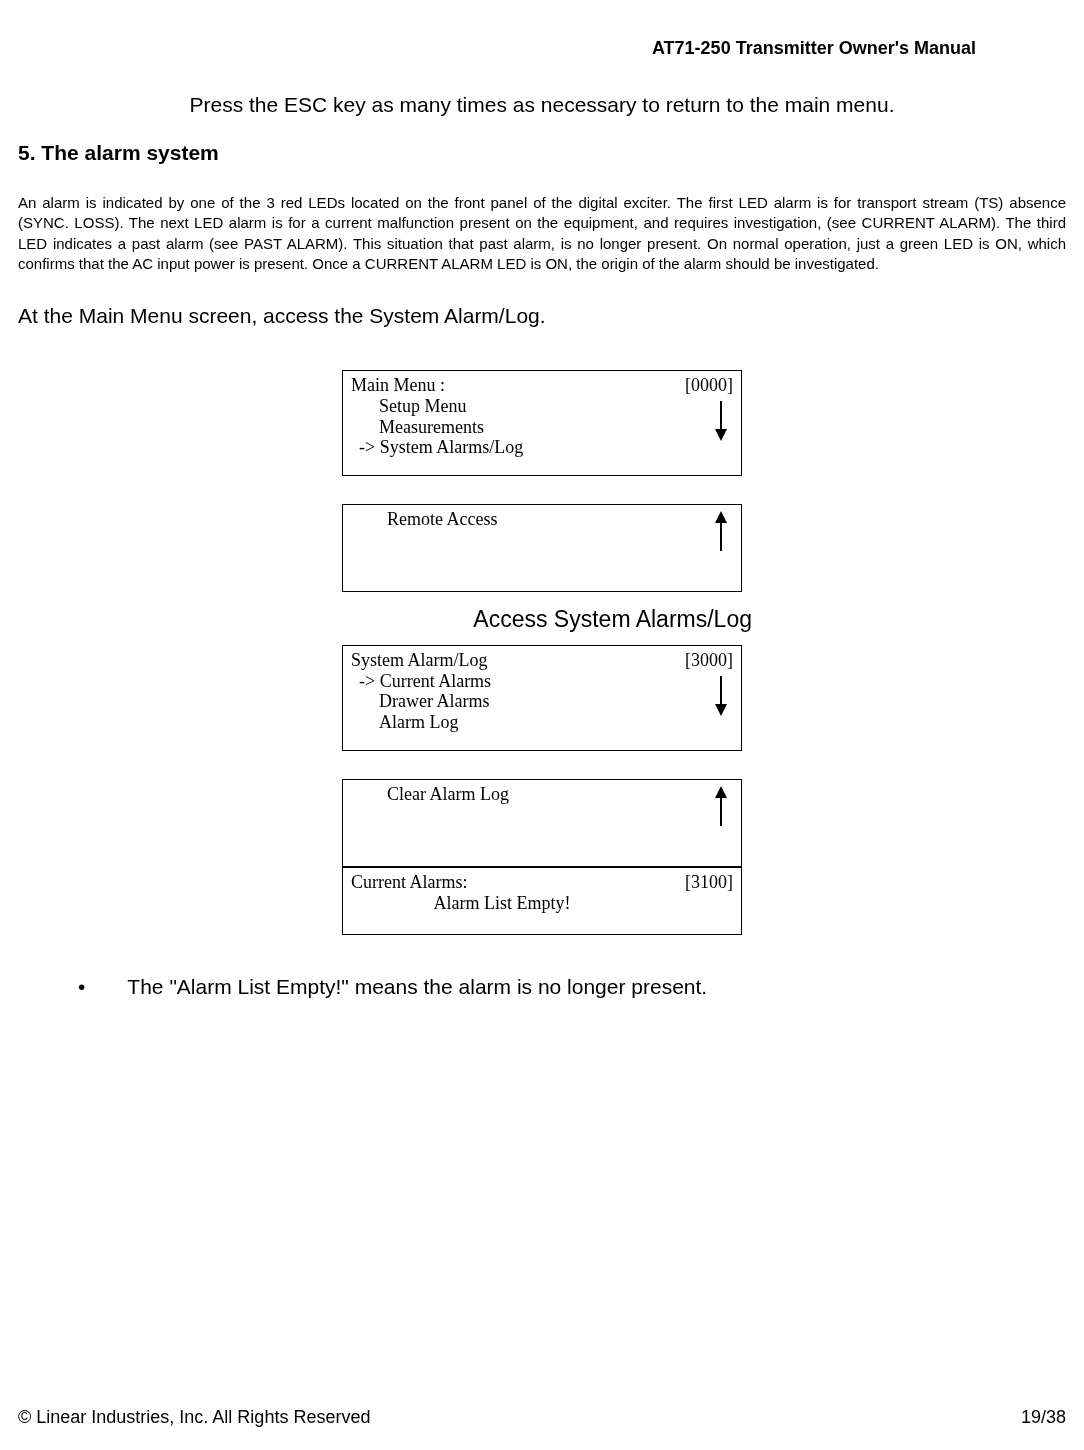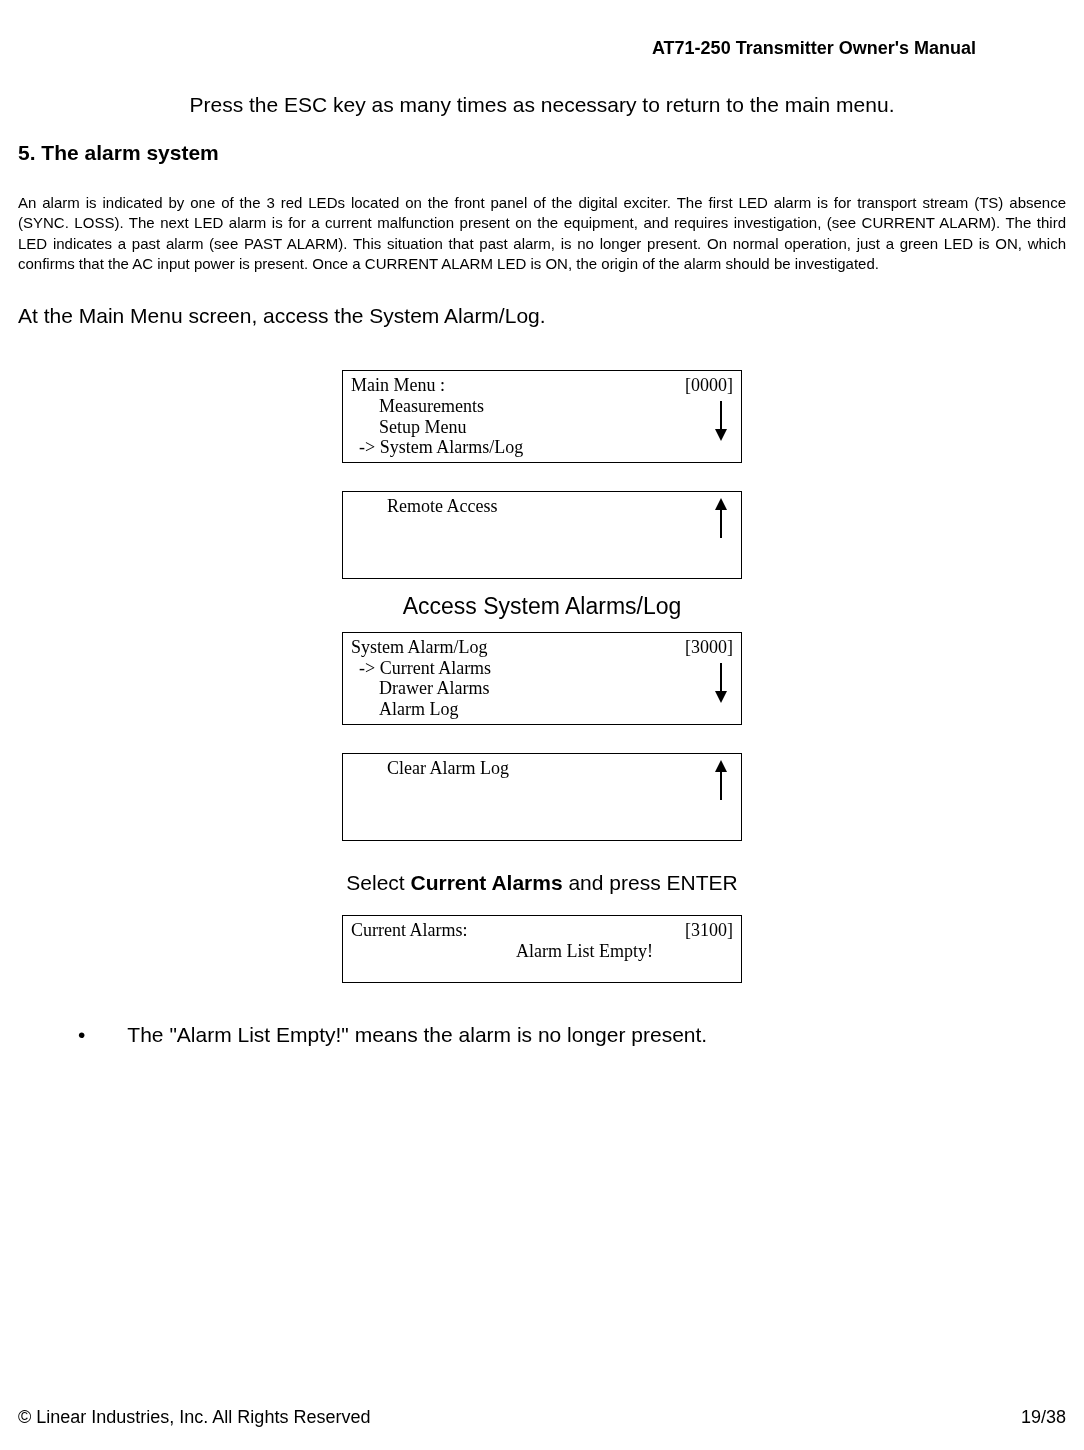--- a/index.html
+++ b/index.html
@@ -56,21 +56,21 @@
       margin-bottom: 40px;
     }
     .menu-column {
       width: 420px;
       margin: 0 auto;
     }
     .menu-box {
       border: 1.5px solid #000;
       width: 400px;
       margin: 0 auto;
-      padding: 4px 8px 4px 8px;
+      padding: 4px 8px 17px 8px;
       font-family: "Times New Roman", Times, serif;
       font-size: 18px;
       line-height: 1.15;
       position: relative;
       min-height: 30px;
     }
     .menu-box .row1 {
       display: flex;
       justify-content: space-between;
     }
@@ -81,21 +81,21 @@
     .menu-box .indent-arrow { padding-left: 8px; }
     .menu-box .indent-deep { padding-left: 36px; }
     .arrow-svg {
       position: absolute;
       right: 12px;
     }
     .arrow-down { top: 28px; }
     .arrow-up { top: 6px; }
     .caption-mid {
       font-size: 23px;
-      text-align: center;
+      text-align: right;
       margin: 14px auto 12px;
     }
     .caption-instr {
       font-size: 21px;
       text-align: center;
       margin: 30px auto 20px;
     }
     .caption-instr b { font-weight: bold; }
     .menu-gap { height: 28px; }
     .bullet-wrap {
@@ -137,22 +137,22 @@
 
 <div class="body-para2">At the Main Menu screen, access the System Alarm/Log.</div>
 
 <div class="menu-column">
 
   <div class="menu-box">
     <div class="row1">
       <span>Main Menu :</span>
       <span class="code">[0000]</span>
     </div>
+    <div class="indent1">Setup Menu</div>
     <div class="indent1">Measurements</div>
-    <div class="indent1">Setup Menu</div>
     <div class="indent-arrow">-&gt; System Alarms/Log</div>
     <svg class="arrow-svg arrow-down" width="16" height="42">
       <line x1="8" y1="2" x2="8" y2="34" stroke="#000" stroke-width="2"></line>
       <polygon points="2,30 14,30 8,42" fill="#000"></polygon>
     </svg>
   </div>
 
   <div class="menu-gap"></div>
 
   <div class="menu-box tall-box">
@@ -182,30 +182,27 @@
   <div class="menu-gap"></div>
 
   <div class="menu-box tall-box">
     <div class="indent-deep">Clear Alarm Log</div>
     <svg class="arrow-svg arrow-up" width="16" height="42">
       <polygon points="2,12 14,12 8,0" fill="#000"></polygon>
       <line x1="8" y1="8" x2="8" y2="40" stroke="#000" stroke-width="2"></line>
     </svg>
   </div>
 
-  <div class="caption-instr">
-    <span>Select </span><b>Current Alarms</b><span> and press ENTER</span>
-  </div>
 
   <div class="menu-box med-box">
     <div class="row1">
       <span>Current Alarms:</span>
       <span class="code">[3100]</span>
     </div>
-    <div style="text-align:right; padding-right:80px;">Alarm List Empty!</div>
+    <div style="text-align:center; padding-right:80px;">Alarm List Empty!</div>
   </div>
 
 </div>
 
 <div class="bullet-wrap">
   <span class="bullet-dot">•</span>
   <span>The "Alarm List Empty!" means the alarm is no longer present.</span>
 </div>
 
 <div class="footer">

